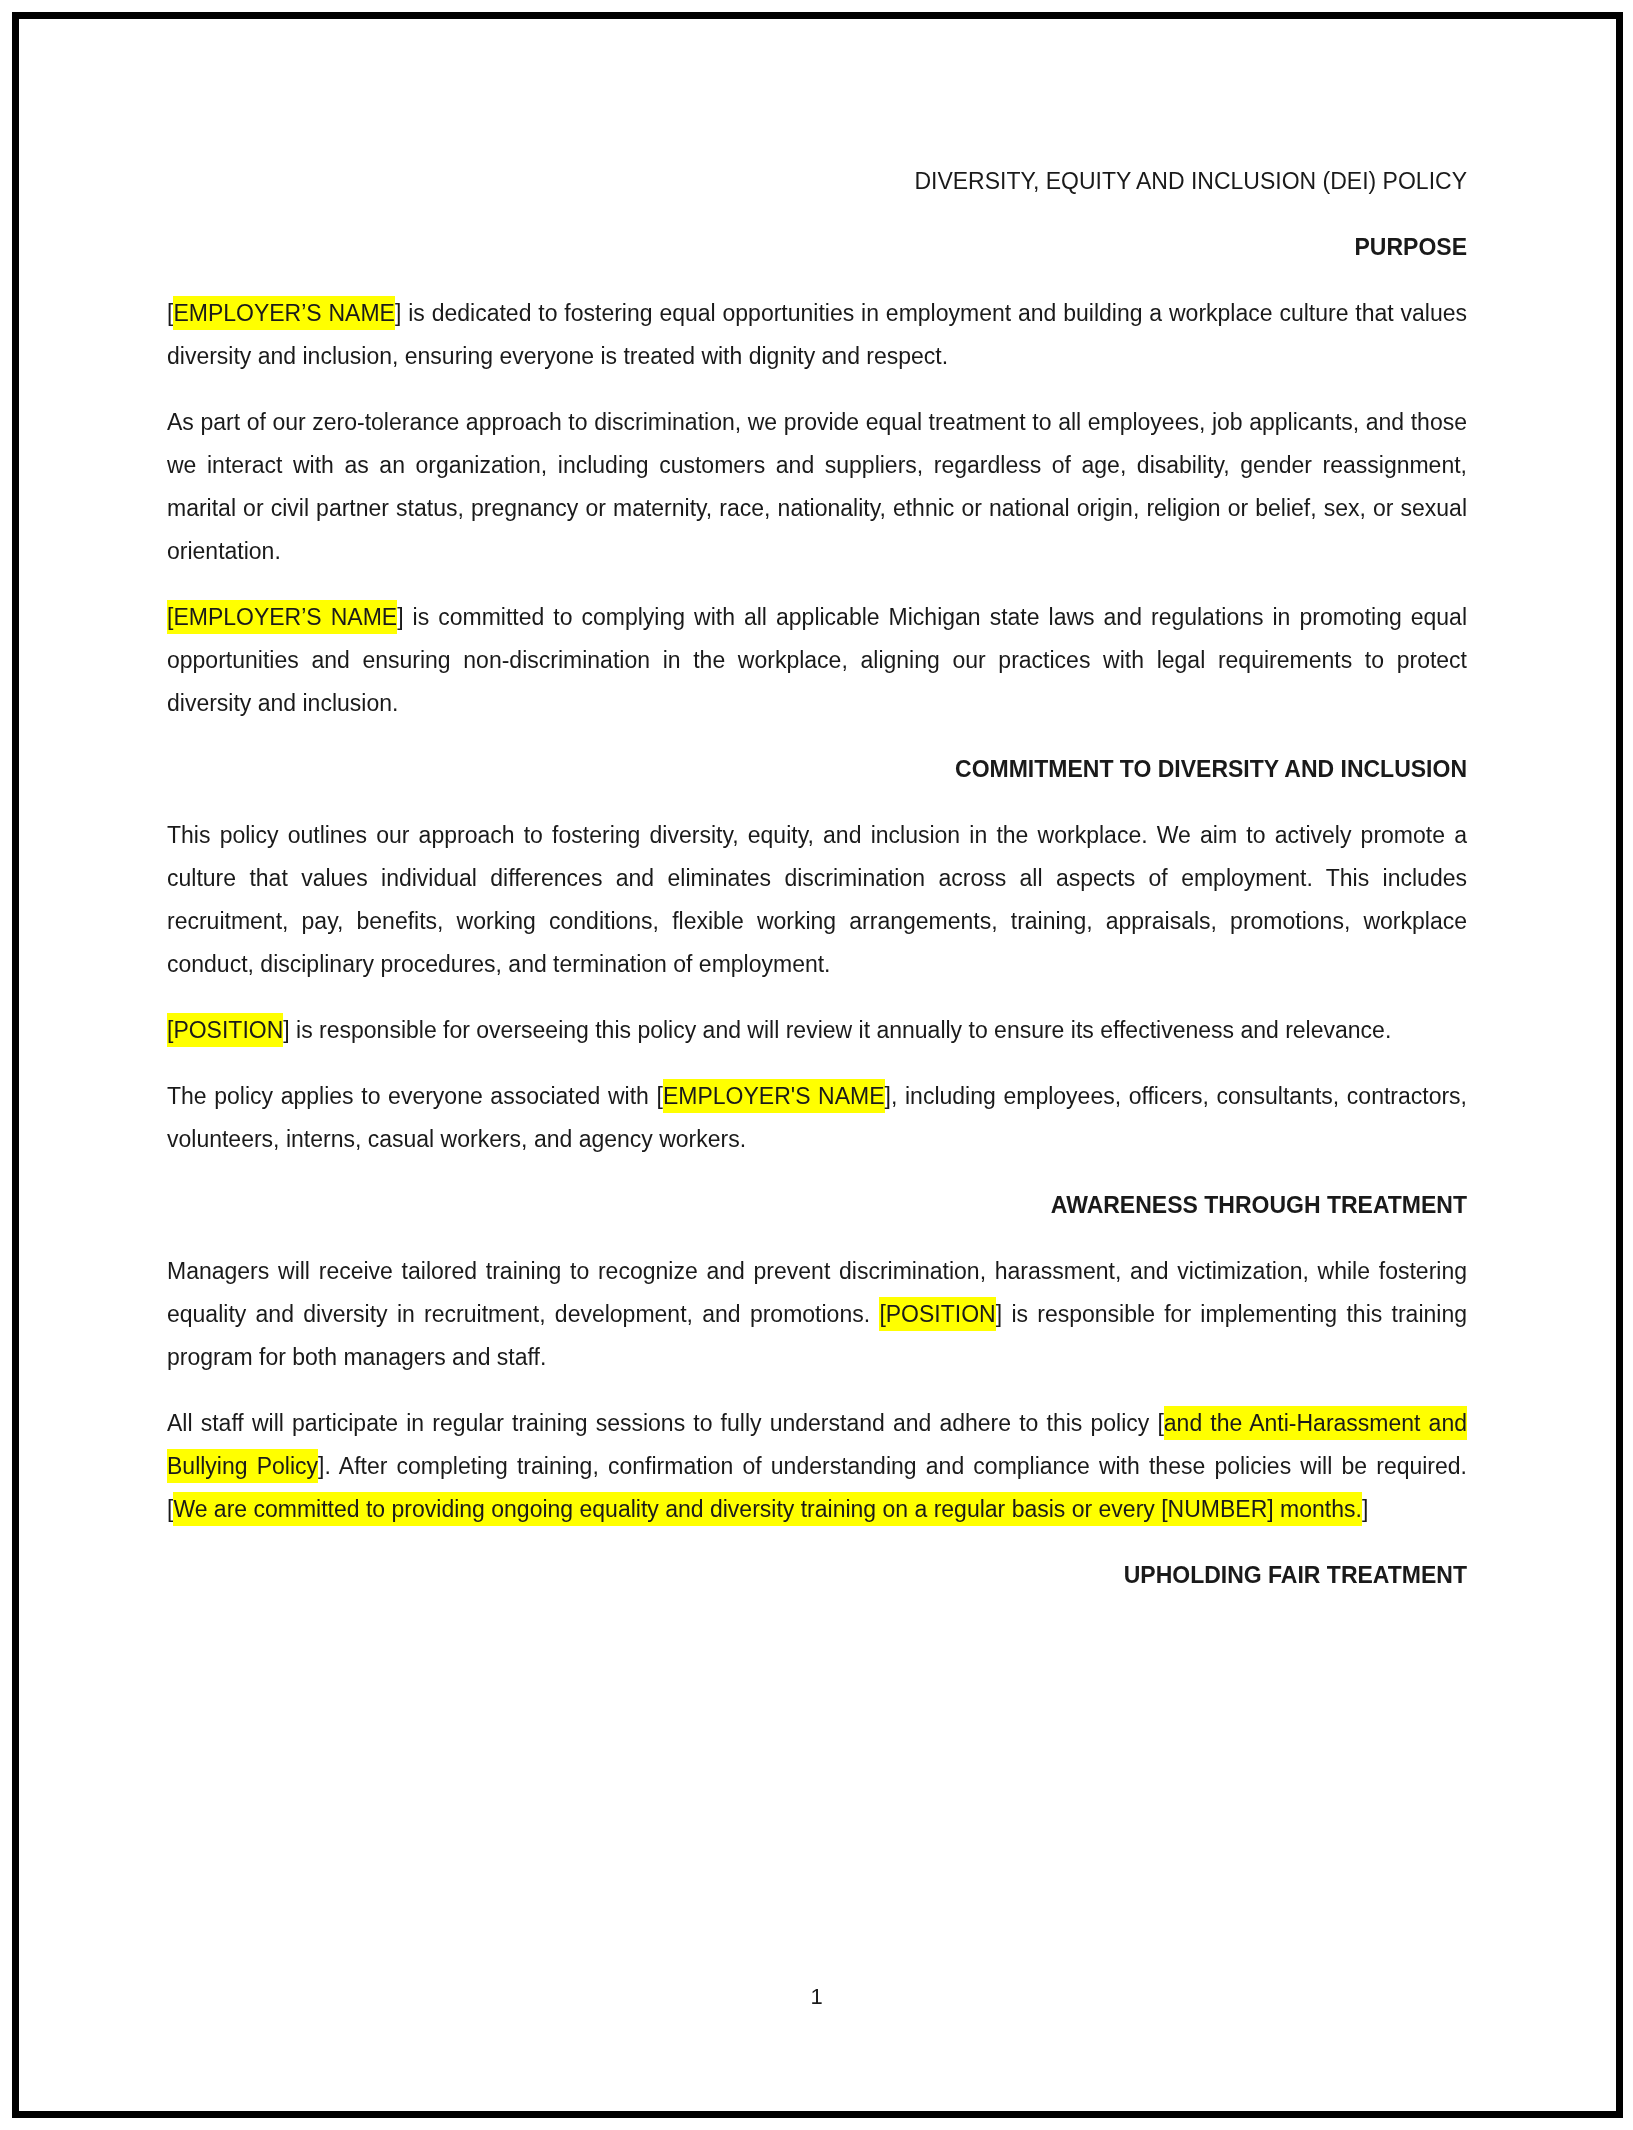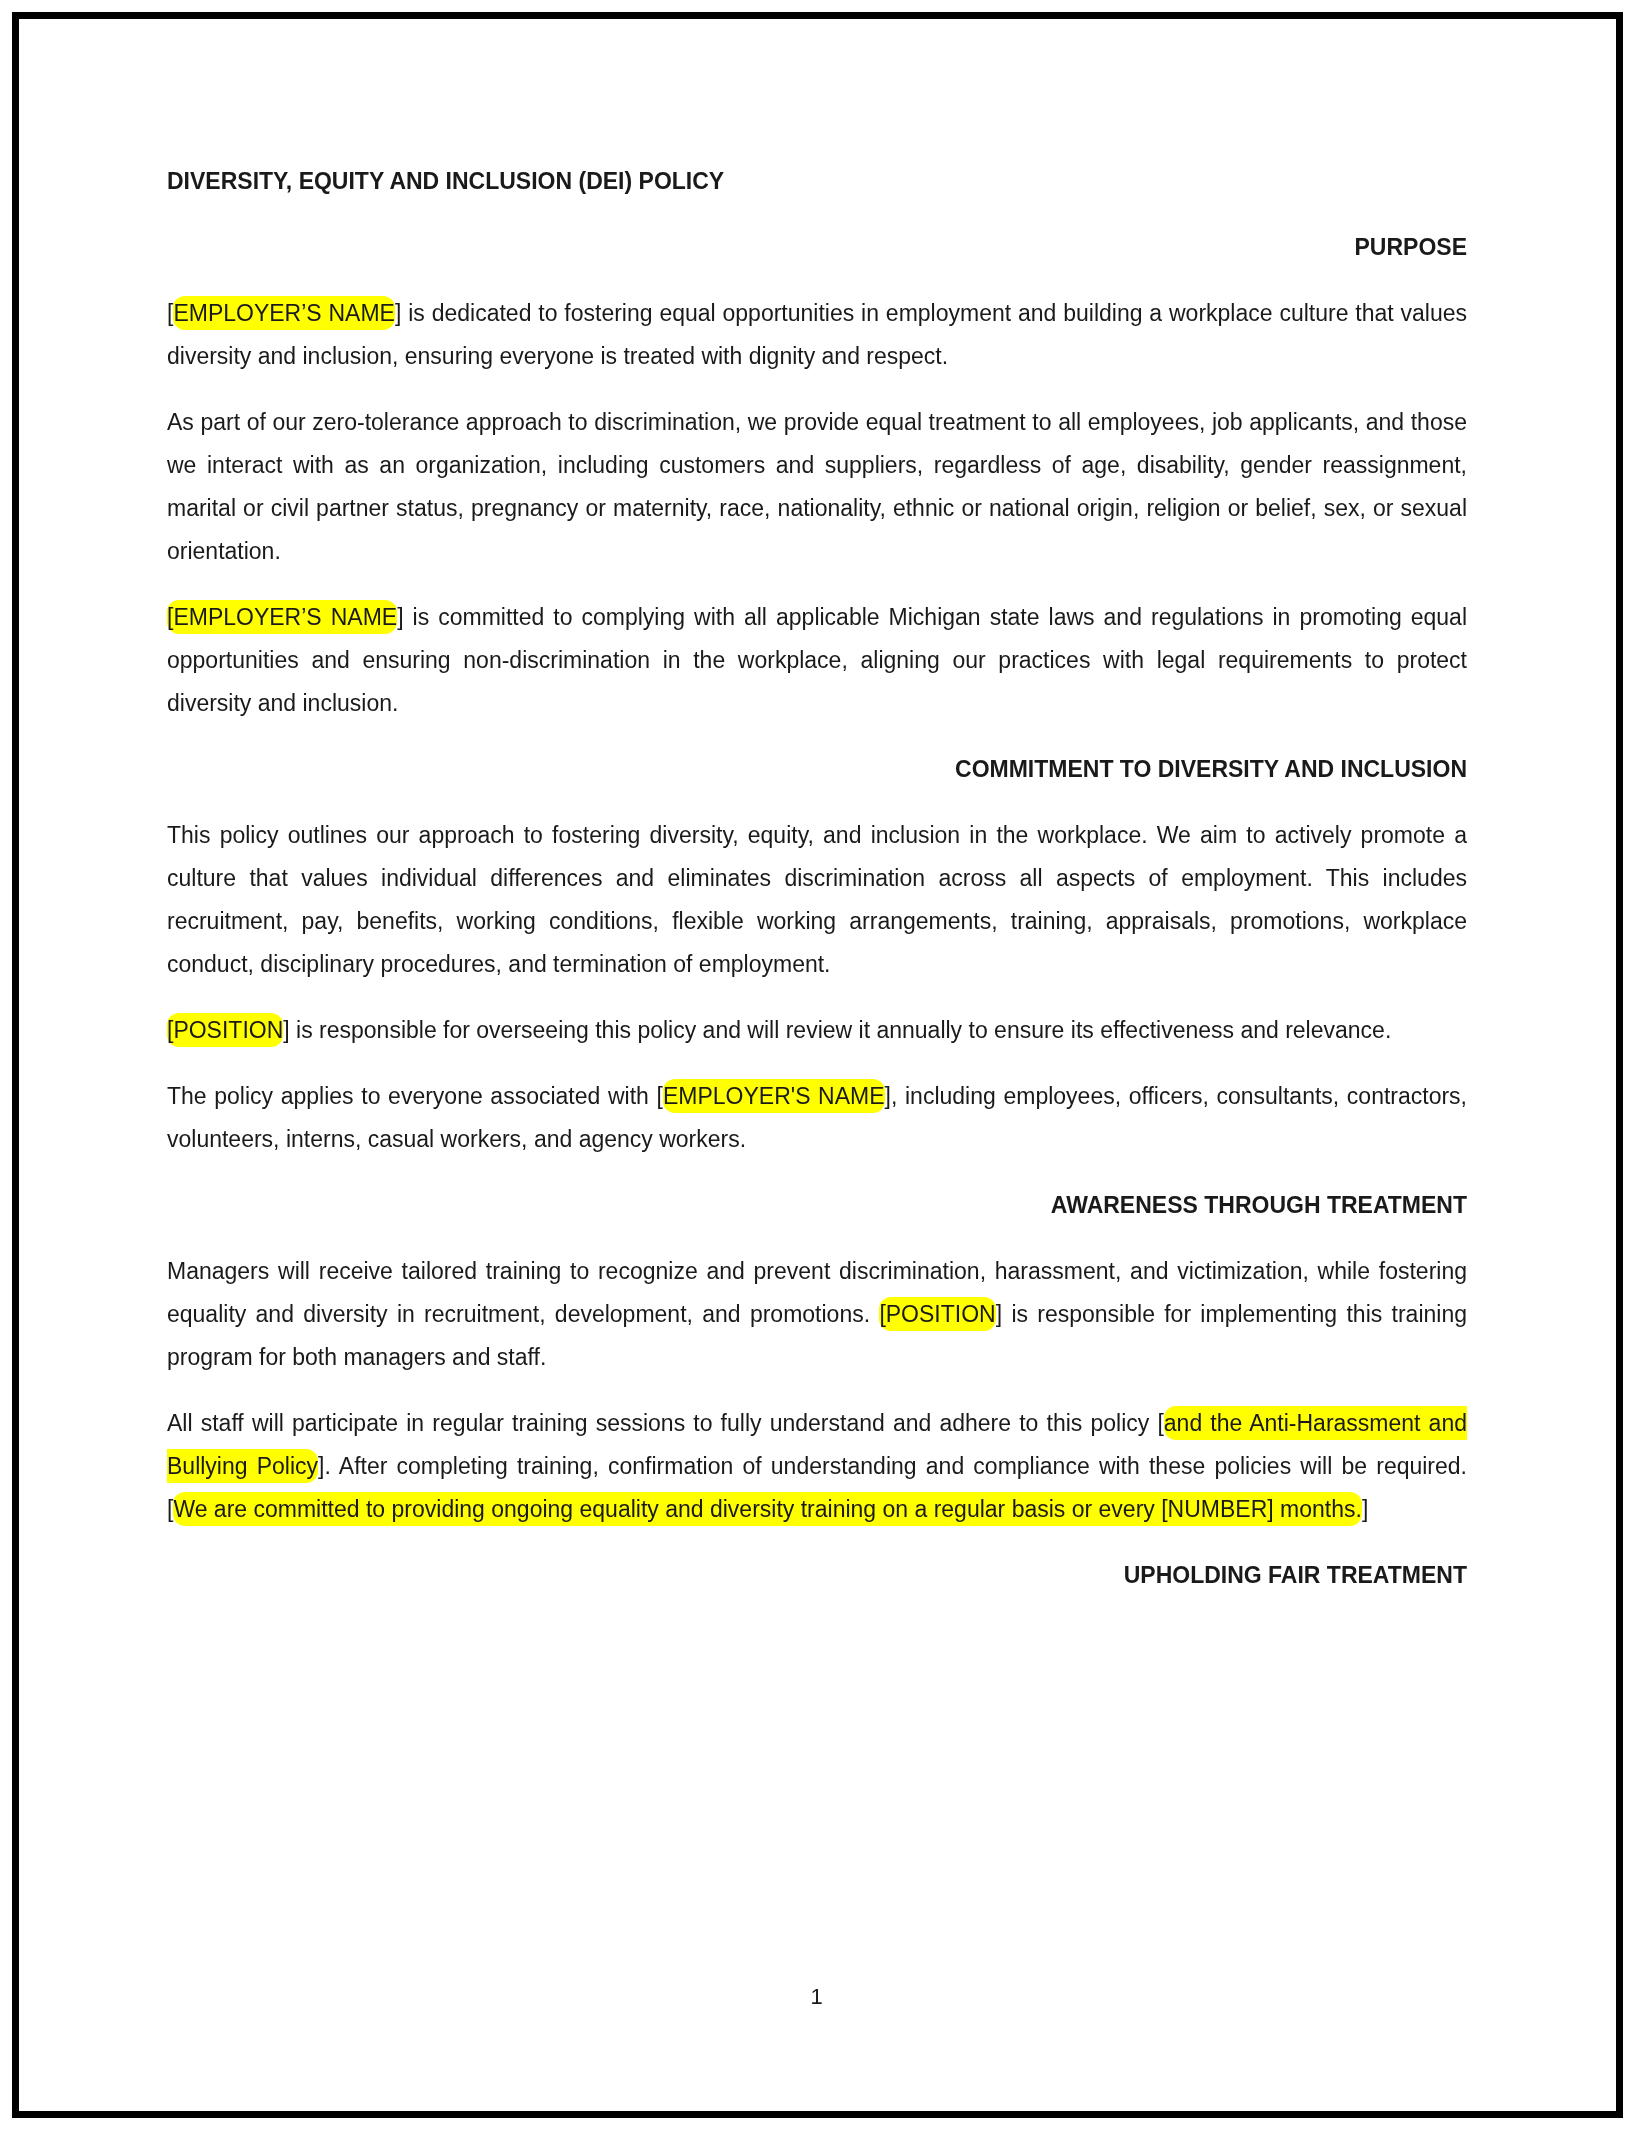--- a/index.html
+++ b/index.html
@@ -24,22 +24,22 @@
 
   .content {
     position: absolute;
     left: 167px;
     top: 160px;
     width: 1300px;
   }
 
   .doc-title {
     font-size: 23px;
-    font-weight: bold;
-    text-align: left;
+    font-weight: normal;
+    text-align: right;
     line-height: 43px;
     margin: 0 0 23px 0;
     color: #1a1a1a;
   }
 
   .section-heading {
     font-size: 23px;
     font-weight: bold;
     line-height: 43px;
     margin: 0 0 23px 0;
@@ -52,21 +52,20 @@
     line-height: 43px;
     text-align: justify;
     margin: 0 0 23px 0;
     color: #1a1a1a;
   }
 
   .paragraph mark.hl {
     background: var(--hl, #ffff00);
     color: inherit;
     padding: 4px 0;
-    border-radius: 12px;
   }
 
   .page-number {
     position: absolute;
     top: 1984px;
     left: 0;
     width: 100%;
     text-align: center;
     font-size: 22px;
     line-height: 26px;

